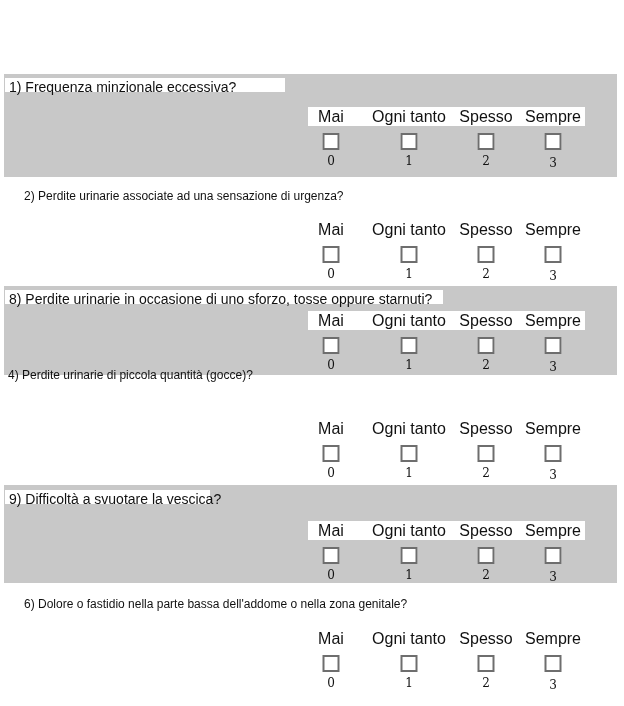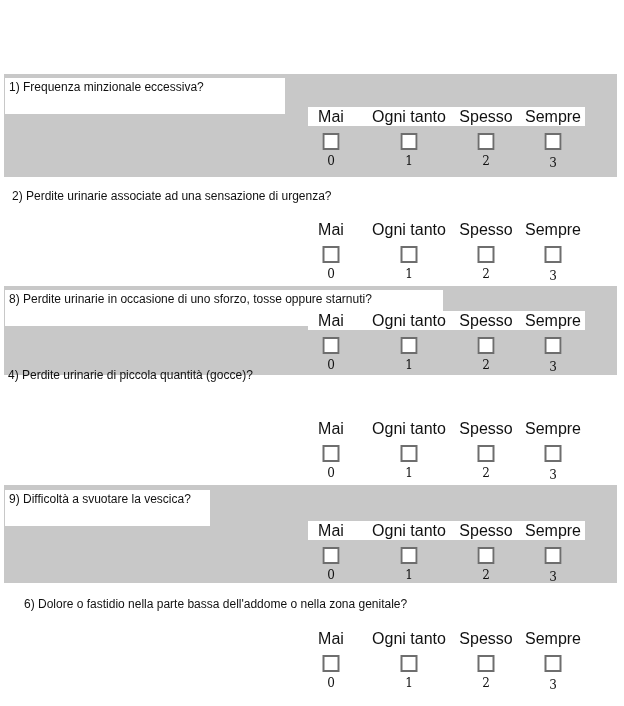--- a/index.html
+++ b/index.html
@@ -9,22 +9,22 @@
     overflow:hidden;
   }
   .title{
     position:absolute;top:25px;left:0;width:100%;text-align:center;
     font-size:12px;letter-spacing:0.2px;
   }
   .band{
     position:absolute;left:4px;width:613px;background:var(--band,#c8c8c8);
   }
   .qstrip{
-    position:absolute;height:36px;line-height:19px;background:#fff;
-    font-size:12px;padding-left:4px;box-sizing:border-box;white-space:nowrap;
+    position:absolute;height:14px;line-height:19px;background:#fff;
+    font-size:14px;padding-left:4px;box-sizing:border-box;white-space:nowrap;
   }
   .qtext{
     position:absolute;font-size:12px;line-height:15px;white-space:nowrap;
   }
   .opts{position:absolute;left:308px;width:277px;height:64px;}
   .opt-strip{position:absolute;left:0;top:0;width:277px;height:19px;background:#fff;}
   .hlabel{
     position:absolute;top:0;transform:translateX(-50%);line-height:19px;
     font-size:16px;white-space:nowrap;
   }
@@ -57,21 +57,21 @@
     <span class="cb c0"></span>
     <span class="cb c1"></span>
     <span class="cb c2"></span>
     <span class="cb c3"></span>
     <span class="score c0">0</span>
     <span class="score c1">1</span>
     <span class="score c2">2</span>
     <span class="score c3">3</span>
   </div>
 
-  <div class="qtext" style="left:12px;top:189px">2) Perdite urinarie associate ad una sensazione di urgenza?</div>
+  <div class="qtext" style="left:24px;top:189px">2) Perdite urinarie associate ad una sensazione di urgenza?</div>
   <div class="opts" style="top:220px">
     <div class="opt-strip"></div>
     <span class="hlabel c0">Mai</span>
     <span class="hlabel c1">Ogni tanto</span>
     <span class="hlabel c2">Spesso</span>
     <span class="hlabel c3">Sempre</span>
     <span class="cb c0"></span>
     <span class="cb c1"></span>
     <span class="cb c2"></span>
     <span class="cb c3"></span>

